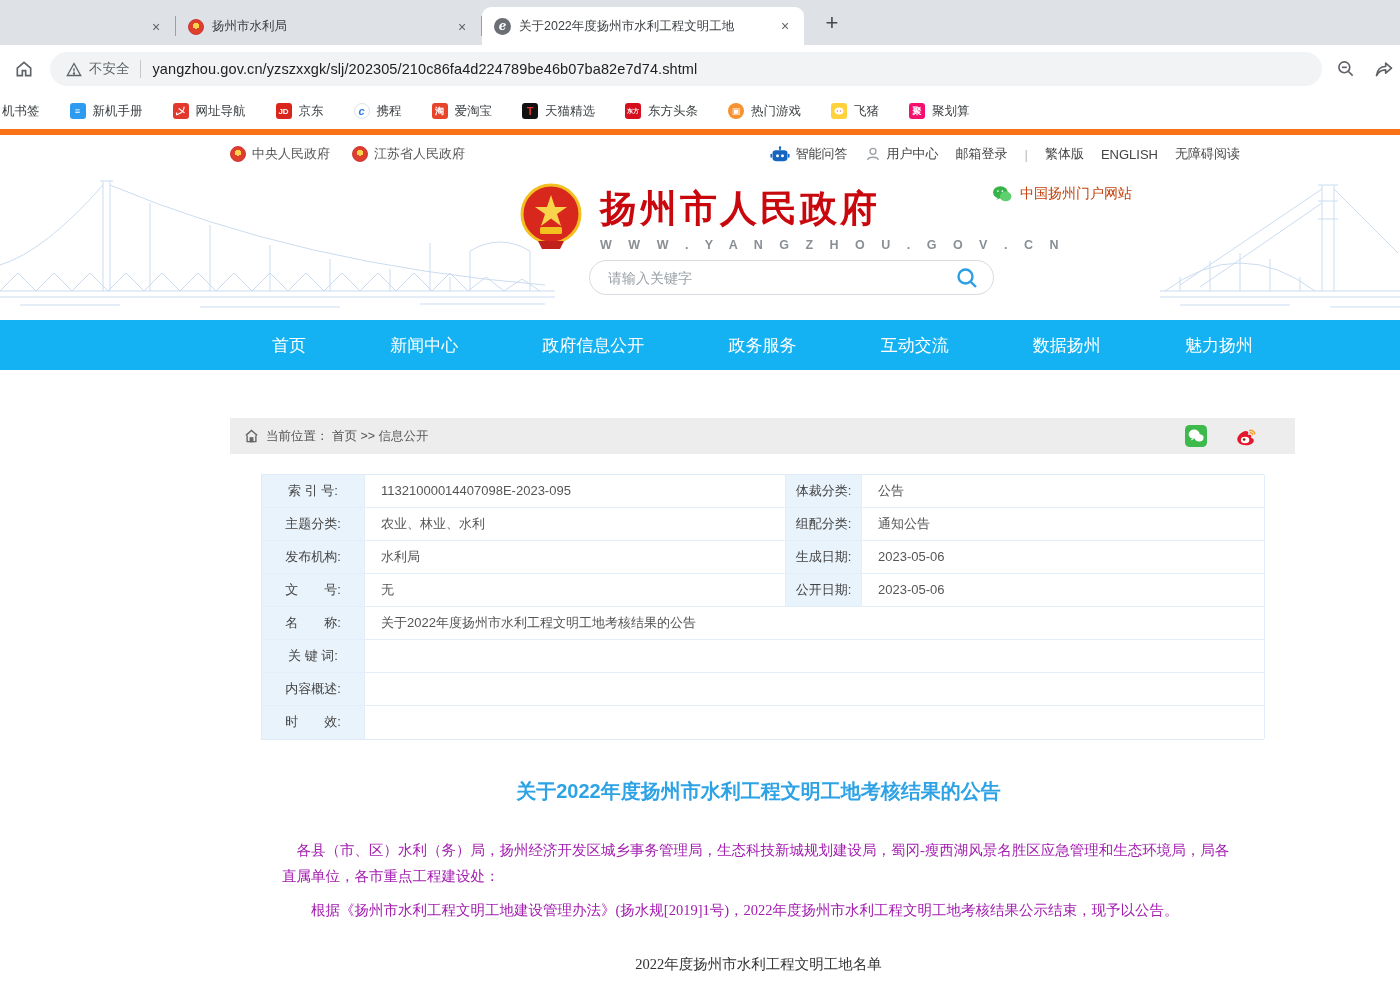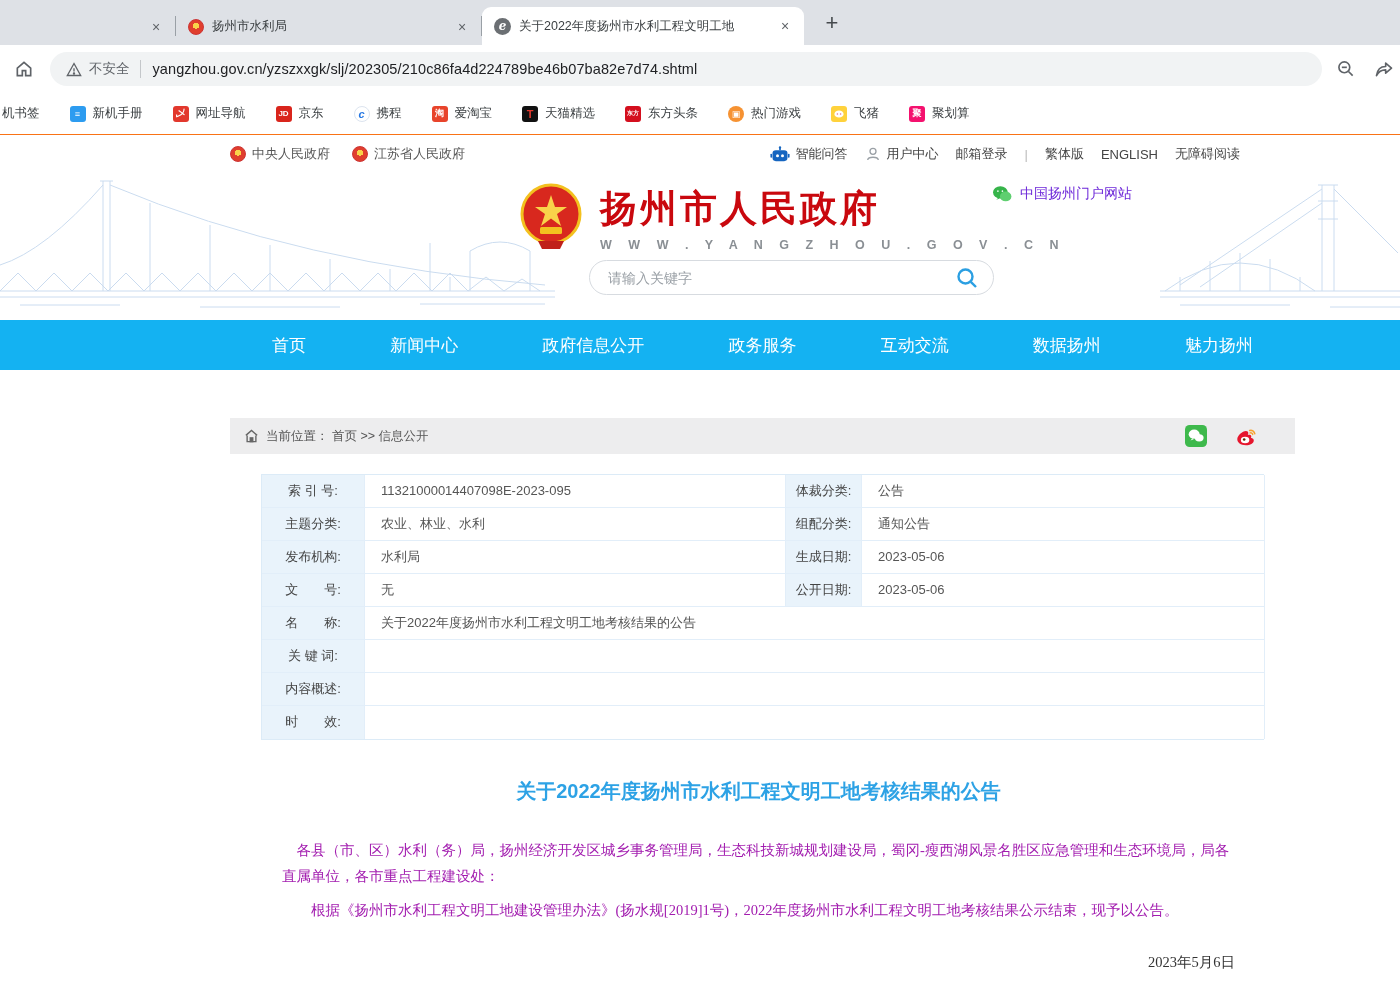--- a/index.html
+++ b/index.html
@@ -30,21 +30,21 @@
   .addressbar { height:48px; background:#fff; display:flex; align-items:center; padding:0 12px; }
   .abar-ic { width:24px; height:24px; display:flex; align-items:center; justify-content:center;
     color:#5f6368; flex:none;}
   .omnibox { flex:none; width:1272px; height:34px; margin-left:14px; background:#f1f3f4;
     border-radius:17px; display:flex; align-items:center; padding:0 16px; }
   .sec-label { color:#5f6368; font-size:13.5px; margin:0 10px 0 7px; }
   .omni-div { width:1px; height:18px; background:#c4c7ca; margin-right:12px; }
   .url-text { color:#202124; font-size:14.5px; letter-spacing:.1px; }
   .abar-right { display:flex; align-items:center; margin-left:12px; gap:14px; }
 
-  .bookbar { height:42px; background:#fff; border-bottom:1px solid #f97316;
+  .bookbar { height:42px; background:#fff; border-bottom:6px solid #f97316;
     display:flex; align-items:center; gap:30px; padding-left:2px; font-size:12.5px; color:#3c4043;}
   .bm { display:flex; align-items:center; gap:7px; cursor:pointer; white-space:nowrap;}
   .bmi { width:16px; height:16px; border-radius:3px; display:flex; align-items:center;
     justify-content:center; font-size:9px; color:#fff; flex:none; font-weight:bold;}
 
   
   .utilbar { height:38px; background:#fff; }
   .util-inner { margin-left:230px; width:1065px; height:100%; display:flex; align-items:center;
     font-size:13px; color:#555; padding-right:55px;}
   .gov-link { display:flex; align-items:center; gap:6px; margin-right:22px; color:#555; cursor:pointer;}
@@ -54,21 +54,21 @@
 
   .siteheader { height:147px; position:relative; background:#fff;padding-left:29px; }
   .sketch { position:absolute; inset:0; width:1400px; height:147px; }
   .header-inner { position:relative; margin-left:230px; width:1065px; height:100%; }
   .logo-row { position:absolute; top:10px; left:0; width:100%; display:flex;
     justify-content:center; align-items:center; gap:16px; }
   .site-name { color:#c9080e; font-size:37px; font-weight:bold; letter-spacing:3px;
     font-family:"Liberation Serif","DejaVu Serif",serif; }
   .site-url { color:#8a8f94; font-size:12.5px; letter-spacing:6.5px; margin-top:4px; font-weight:bold;}
   .portal { position:absolute; top:12px; right:192px; display:flex; align-items:center; gap:8px;
-    color:#6d28d9; font-size:14px; cursor:pointer;}
+    color:#c2410c; font-size:14px; cursor:pointer;}
   .searchbox { position:absolute; top:87px; left:330px; width:405px; height:35px; background:#fff;
     border:1px solid #d7dbe0; border-radius:18px; display:flex; align-items:center; padding:0 14px 0 18px;}
   .searchbox input { border:none; outline:none; flex:1; font-size:14px; color:#333; background:transparent;
     font-family:inherit;}
   .searchbox input::placeholder { color:#9aa0a6; }
 
   .mainnav { height:50px; background:#14b2f2; }
   .nav-inner { margin-left:230px; width:1065px; height:100%; display:flex; justify-content:space-around;
     align-items:center; }
   .nav-item { color:#fff; font-size:17px; cursor:pointer; white-space:nowrap; }
@@ -400,17 +400,16 @@
     <div class="cell val wide"></div>
 
     <div class="cell lab row-last">时　　效:</div>
     <div class="cell val wide row-last"></div>
   </div>
 
   <div class="article">
     <div class="art-title">关于2022年度扬州市水利工程文明工地考核结果的公告</div>
     <p class="art-p p1">各县（市、区）水利（务）局，扬州经济开发区城乡事务管理局，生态科技新城规划建设局，蜀冈-瘦西湖风景名胜区应急管理和生态环境局，局各直属单位，各市重点工程建设处：</p>
     <p class="art-p p2">根据《扬州市水利工程文明工地建设管理办法》(扬水规[2019]1号)，2022年度扬州市水利工程文明工地考核结果公示结束，现予以公告。</p>
-    <div class="art-date">2023年5月6日</div>
     <div class="art-list-title">2022年度扬州市水利工程文明工地名单</div>
   </div>
 
 </div>
 
 </body></html>

